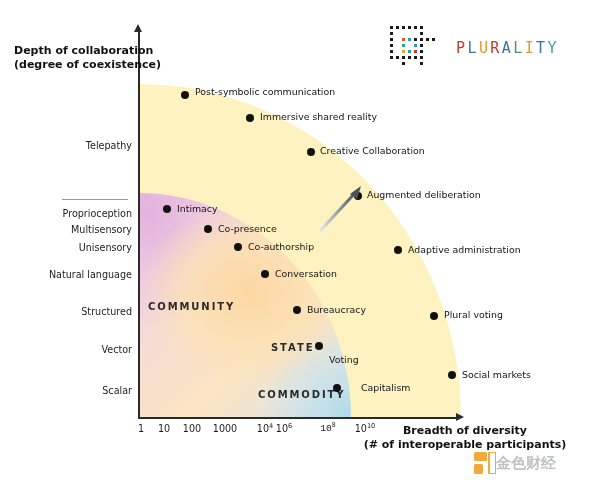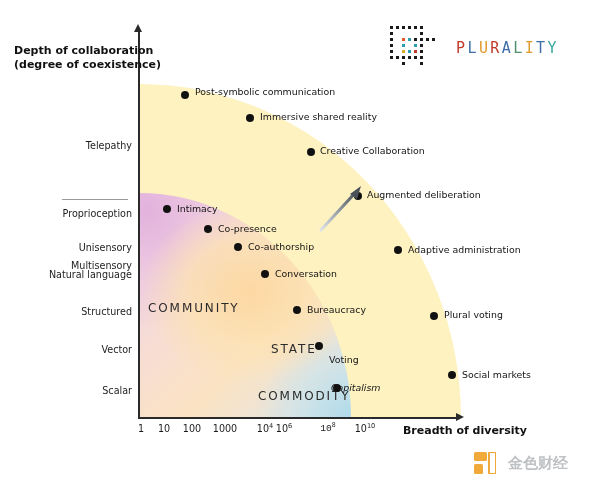--- a/index.html
+++ b/index.html
@@ -102,23 +102,23 @@
     background:
       radial-gradient(ellipse 150px 125px at 52% 44%, rgba(253,215,160,0.95) 0%, rgba(252,226,178,0.75) 42%, rgba(250,232,200,0.0) 72%),
       radial-gradient(ellipse 120px 120px at 100% 100%, rgba(176,218,233,0.95) 0%, rgba(198,228,238,0.55) 48%, rgba(220,238,244,0.0) 78%),
       radial-gradient(ellipse 135px 150px at 4% 8%, rgba(226,176,221,0.95) 0%, rgba(234,196,226,0.6) 45%, rgba(243,221,238,0.0) 80%),
       linear-gradient(135deg, #efcfe6 0%, #f6dcd5 35%, #fbe3c2 62%, #e8e4dd 85%, #cfe6ee 100%);
   }
 
   
   .zone-label {
     position: absolute;
-    font-size: 12px;
+    font-size: 10px;
     letter-spacing: 1.9px;
-    font-weight: 400;
+    font-weight: 700;
     color: #2b2b2b;
     white-space: nowrap;
     font-family: "DejaVu Sans", "Liberation Sans", sans-serif;
   }
 
   
   .axis-title {
     position: absolute;
     font-weight: bold;
     font-size: 11px;
@@ -205,21 +205,21 @@
     pointer-events: none;
   }
 
   
   .watermark {
     position: absolute;
     left: 474px;
     top: 452px;
     display: flex;
     align-items: center;
-    gap: 12px;
+    gap: 0;
     opacity: 0.92;
   }
   .wm-mark { width: 22px; height: 22px; display:block; }
   .wm-text {
     font-size: 15px;
     font-weight: bold;
     color: #b9bdc0;
     letter-spacing: 0px;
     font-family: "DejaVu Sans", "Liberation Sans", sans-serif;
   }
@@ -284,27 +284,28 @@
   <div class="y-arrow"></div>
   <div class="x-axis"></div>
   <div class="x-arrow"></div>
 
   <div class="axis-title y-axis-title">
     <div>Depth of collaboration</div>
     <div>(degree of coexistence)</div>
   </div>
   <div class="axis-title x-axis-title">
     <div>Breadth of diversity</div>
+    <div>(# of interoperable participants)</div>
   </div>
 
   <div class="ytick-holder" id="ytick-holder">
       <div class="ytick" style="top: 140px;">Telepathy</div>
       <div class="ytick-rule" style="top: 199px; left: 62px; width: 66px;"></div>
       <div class="ytick" style="top: 208px;">Proprioception</div>
-      <div class="ytick" style="top: 224px; margin-top: 36px;">Multisensory</div>
+      <div class="ytick" style="top: 224px;">Multisensory</div>
       <div class="ytick" style="top: 269px;">Natural language</div>
       <div class="ytick" style="top: 242px;">Unisensory</div>
       <div class="ytick" style="top: 306px;">Structured</div>
       <div class="ytick" style="top: 344px; text-align: right;">Vector</div>
       <div class="ytick" style="top: 385px;">Scalar</div>
     </div>
   <div id="xtick-holder">
       <div class="xtick" style="left: 141px;">1</div>
       <div class="xtick" style="left: 164px;">10</div>
       <div class="xtick" style="left: 192px;">100</div>
@@ -336,21 +337,21 @@
       <div class="pt-label" style="left: 275px; top: 273px;">Conversation</div>
       <div class="pt" style="left: 297px; top: 310px;"></div>
       <div class="pt-label" style="left: 307px; top: 309px;">Bureaucracy</div>
       <div class="pt" style="left: 434px; top: 316px;"></div>
       <div class="pt-label" style="left: 444px; top: 314px;">Plural voting</div>
       <div class="pt" style="left: 319px; top: 346px;"></div>
       <div class="pt-label" style="left: 329px; top: 359px;">Voting</div>
       <div class="pt" style="left: 452px; top: 375px;"></div>
       <div class="pt-label" style="left: 462px; top: 374px;">Social markets</div>
       <div class="pt" style="left: 337px; top: 388px;"></div>
-      <div class="pt-label" style="left: 331px; top: 387px; font-style: italic;">Capitalism</div>
+      <div class="pt-label" style="left: 361px; top: 387px;">Capitalism</div>
     </div>
 
   <div class="anno-arrow">
     <svg width="56" height="52" viewBox="0 0 56 52" aria-hidden="true">
       <defs>
         <linearGradient id="arrGrad" x1="0" y1="1" x2="1" y2="0">
           <stop offset="0%" stop-color="#dfe3e8"></stop>
           <stop offset="55%" stop-color="#8c949c"></stop>
           <stop offset="100%" stop-color="#4a5158"></stop>
         </linearGradient>

